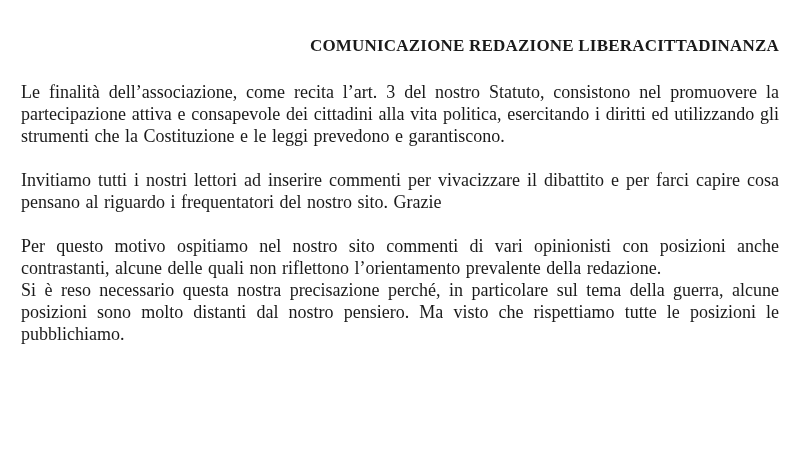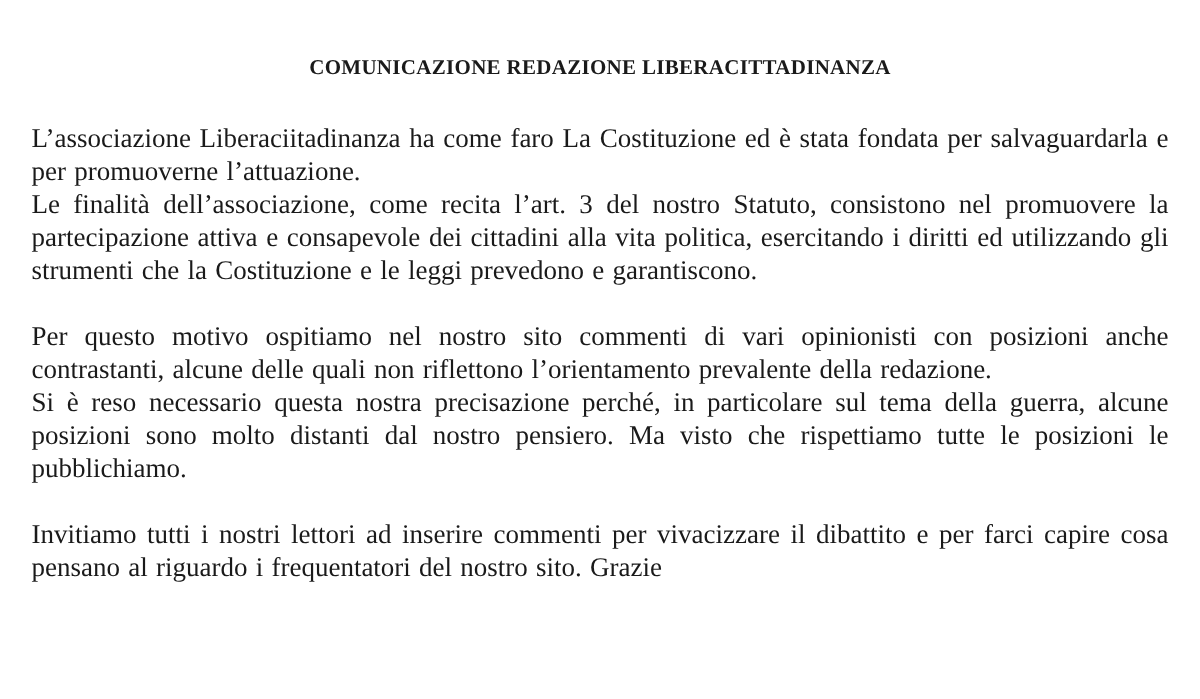--- a/index.html
+++ b/index.html
@@ -16,24 +16,24 @@
     box-sizing: border-box;
     width: 800px;
     height: 466px;
     padding: 34px 21px 0 21px;
     font-family: "Liberation Serif", "DejaVu Serif", serif;
     font-size: 18px;
     line-height: 22px;
     color: var(--text-color, #1a1a1a);
   }
   .doc-title {
-    font-size: 14px;
+    font-size: 17px;
     line-height: 23px;
     font-weight: bold;
-    text-align: center;
+    text-align: right;
     margin: 0 0 24px 0;
     letter-spacing: 0.2px;
   }
   .block {
     margin: 0;
   }
   .block + .block {
     margin-top: 22px;
   }
   .block p {
@@ -43,25 +43,24 @@
     word-spacing: 1px;
   }
 </style>
 </head>
 <body style="--text-color: #1a1a1a; --bg-color: #ffffff;">
 
 <div class="page">
   <h1 class="doc-title">COMUNICAZIONE REDAZIONE LIBERACITTADINANZA</h1>
 
   <div class="block">
-    <p>L’associazione Liberaciitadinanza ha come faro La Costituzione ed è stata fondata per salvaguardarla e per promuoverne l’attuazione.</p>
     <p>Le finalità dell’associazione, come recita l’art. 3 del nostro Statuto, consistono nel promuovere la partecipazione attiva e consapevole dei cittadini alla vita politica, esercitando i diritti ed utilizzando gli strumenti che la Costituzione e le leggi prevedono e garantiscono.</p>
+  </div>
+
+  <div class="block">
+    <p>Invitiamo tutti i nostri lettori ad inserire commenti per vivacizzare il dibattito e per farci capire cosa pensano al riguardo i frequentatori del nostro sito. Grazie</p>
   </div>
 
   <div class="block">
     <p>Per questo motivo ospitiamo nel nostro sito commenti di vari opinionisti con posizioni anche contrastanti, alcune delle quali non riflettono l’orientamento prevalente della redazione.</p>
     <p>Si è reso necessario questa nostra precisazione perché, in particolare sul tema della guerra, alcune posizioni sono molto distanti dal nostro pensiero. Ma visto che rispettiamo tutte le posizioni le pubblichiamo.</p>
   </div>
-
-  <div class="block">
-    <p>Invitiamo tutti i nostri lettori ad inserire commenti per vivacizzare il dibattito e per farci capire cosa pensano al riguardo i frequentatori del nostro sito. Grazie</p>
-  </div>
 </div>
 
 </body></html>

